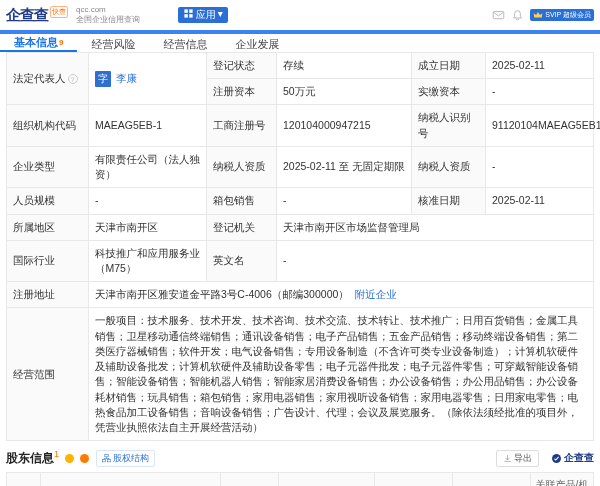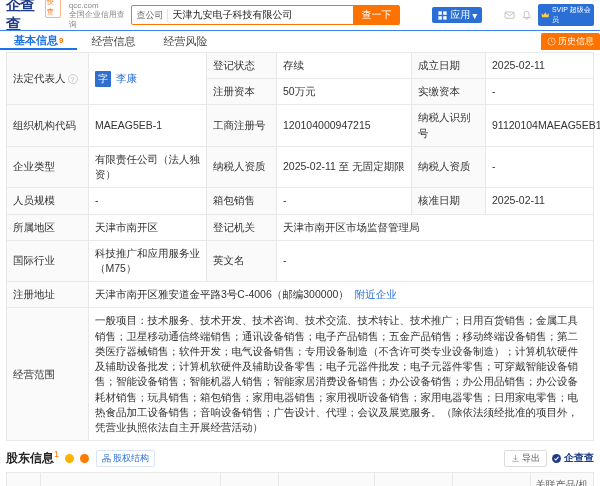--- a/index.html
+++ b/index.html
@@ -19,27 +19,27 @@
   .logo-mark { font-size:15px; font-weight:bold; color:#1f3c88; letter-spacing:-1px; font-family:"DejaVu Sans", sans-serif; }
   .logo-tag { font-size:7px; color:#ff6a00; border:1px solid #ffb380; border-radius:2px; padding:0 1px; margin-left:2px; }
   .slogan { font-size:8px; color:#888; margin-right:6px; line-height:1.2; }
   .searchbox { display:flex; align-items:center; border:1px solid #ff7200; border-radius:2px; height:20px; background:#fff; }
   .searchbox .cat { font-size:9px; color:#666; padding:0 4px; border-right:1px solid #e5e5e5; white-space:nowrap; }
   .searchbox input { border:0; outline:0; width:185px; height:18px; font-size:10px; padding:0 4px; color:#222; font-family:"Liberation Sans", sans-serif; }
   .search-btn { background:#ff7200; color:#fff; font-size:10px; height:20px; line-height:20px; padding:0 8px; border:0; cursor:pointer; white-space:nowrap; }
   .nav { display:flex; align-items:center; margin-left:10px; gap:10px; font-size:10px; color:#444;flex-direction:column; }
   .nav .item { display:flex; align-items:center; gap:2px; white-space:nowrap; cursor:pointer; }
   .nav .blue { color:#2a6fd6; }
-  .pill { background:#2a6fd6; color:#fff; border-radius:2px; padding:1px 5px; font-size:10px; display:flex; align-items:center; gap:2px; }
+  .pill { background:#2a6fd6; color:#fff; border-radius:2px; padding:1px 5px; font-size:10px; display:flex; gap:2px; }
   .mini-ico { width:11px; height:11px; display:inline-block; }
   .right-ic { display:flex; align-items:center; gap:6px; margin-left:auto; color:#999; }
   .avatar-btn { display:flex; align-items:center; gap:2px; background:#2a6fd6; color:#fff; font-size:7px; border-radius:2px; padding:1px 3px; }
 
   
-  .tabs { display:flex; align-items:center; height:22px; border-top:1px solid #3b82f6; background:#fff; position:relative; }
+  .tabs { display:flex; align-items:flex-end; height:22px; border-top:4px solid #3b82f6; background:#fff; position:relative; }
   .tab { font-size:11px; color:#444; padding:0 14px; display:flex; align-items:center; cursor:pointer; white-space:nowrap; }
   .tab.active { color:#1a73e8; font-weight:bold; border-bottom:2px solid #1a73e8; }
   .tab sup { color:#ff7200; font-size:8px; margin-left:1px; }
   .tab-right { margin-left:auto; display:flex; align-items:center; }
   .history-btn { background:#ff7200; color:#fff; font-size:9px; padding:2px 6px; border-radius:2px 2px 0 0; display:flex; align-items:center; gap:2px; }
 
   
   .tablewrap { padding:0 6px; }
   table.info { width:100%; border-collapse:collapse; table-layout:fixed; }
   table.info td { border:1px solid #e8e8e8; font-size:10.5px; padding:5px 6px; vertical-align:middle; color:#333; line-height:1.45; }
@@ -51,45 +51,40 @@
   .link { color:#2a6fd6; cursor:pointer; }
   .scope { line-height:1.55; font-size:10px; color:#333; }
 
   
   .sec-head { display:flex; align-items:center; padding:8px 6px 5px; }
   .sec-title { font-size:12px; font-weight:bold; color:#222; }
   .sec-title sup { color:#ff7200; font-size:9px; font-weight:normal; }
   .dot { width:9px; height:9px; border-radius:50%; background:#ffb300; margin-left:6px; }
   .dot.o { background:#ff7a00; }
   .chip { margin-left:7px; border:1px solid #d8e4f7; color:#2a6fd6; font-size:9px; padding:1px 5px; border-radius:2px; display:flex; align-items:center; gap:2px; }
-  .sec-head .right { margin-left:auto; display:flex; align-items:center; gap:4px; }
+  .sec-head .right { margin-left:auto; display:flex; align-items:center; gap:12px; }
   .btn-out { border:1px solid #dcdcdc; font-size:9px; color:#555; padding:1px 6px; border-radius:2px; display:flex; align-items:center; gap:2px; }
   .brand-small { font-size:10px; color:#1f3c88; font-weight:bold; display:flex; align-items:center; gap:2px; }
 
   table.sh { width:100%; border-collapse:collapse; table-layout:fixed; }
   table.sh th { background:#fafafa; border:1px solid #e8e8e8; font-size:10px; font-weight:normal; color:#666; padding:5px 4px; }
 </style>
 </head>
 <body>
 
 <div class="topbar">
   <div class="logo">
     <span class="logo-mark">企查查</span>
     <span class="logo-tag">快查</span>
   </div>
   <div class="slogan">
     <div>qcc.com</div>
     <div>全国企业信用查询</div>
   </div>
 
-  <div class="searchbox">
-    <span class="cat">查公司</span>
-    <input value="天津九安电子科技有限公司" style="">
-    <button class="search-btn"><span>查一下</span></button>
-  </div>
 
   <div class="nav">
     <div class="item blue">
       <svg class="mini-ico" viewBox="0 0 16 16">
           <rect x="2" y="4" width="12" height="9" rx="2" fill="#2a6fd6"></rect>
           <circle cx="6" cy="8" r="1.3" fill="#fff"></circle>
           <circle cx="10" cy="8" r="1.3" fill="#fff"></circle>
         </svg>
       <span>知surveyор阿尔法</span>
     </div>
@@ -126,34 +121,28 @@
     </div>
   </div>
 </div>
 
 <div class="tabs">
   <div class="tab active">
       <span>基本信息</span>
       <sup>9</sup>
     </div>
   <div class="tab">
+      <span>经营风险</span>
+    </div>
+  <div class="tab">
       <span>经营信息</span>
     </div>
   <div class="tab">
-      <span>经营风险</span>
-    </div>
-  <div class="tab-right">
-    <div class="history-btn">
-      <svg width="9" height="9" viewBox="0 0 16 16">
-          <circle cx="8" cy="8" r="6.5" fill="none" stroke="#fff"></circle>
-          <path d="M8 4.5V8l2.5 1.5" stroke="#fff" fill="none"></path>
-        </svg>
-      <span>历史信息</span>
-    </div>
-  </div>
+      <span>企业发展</span>
+    </div>
 </div>
 
 <div class="tablewrap">
 <table class="info">
   <colgroup>
     <col style="width:82px">
         <col style="width:118px">
     <col style="width:70px">
         <col style="width:135px">
     <col style="width:74px">

